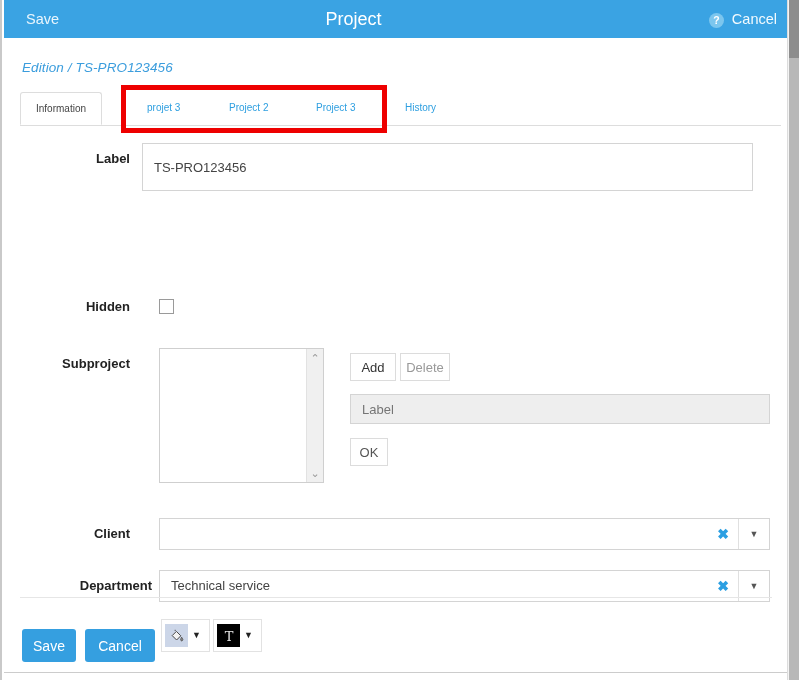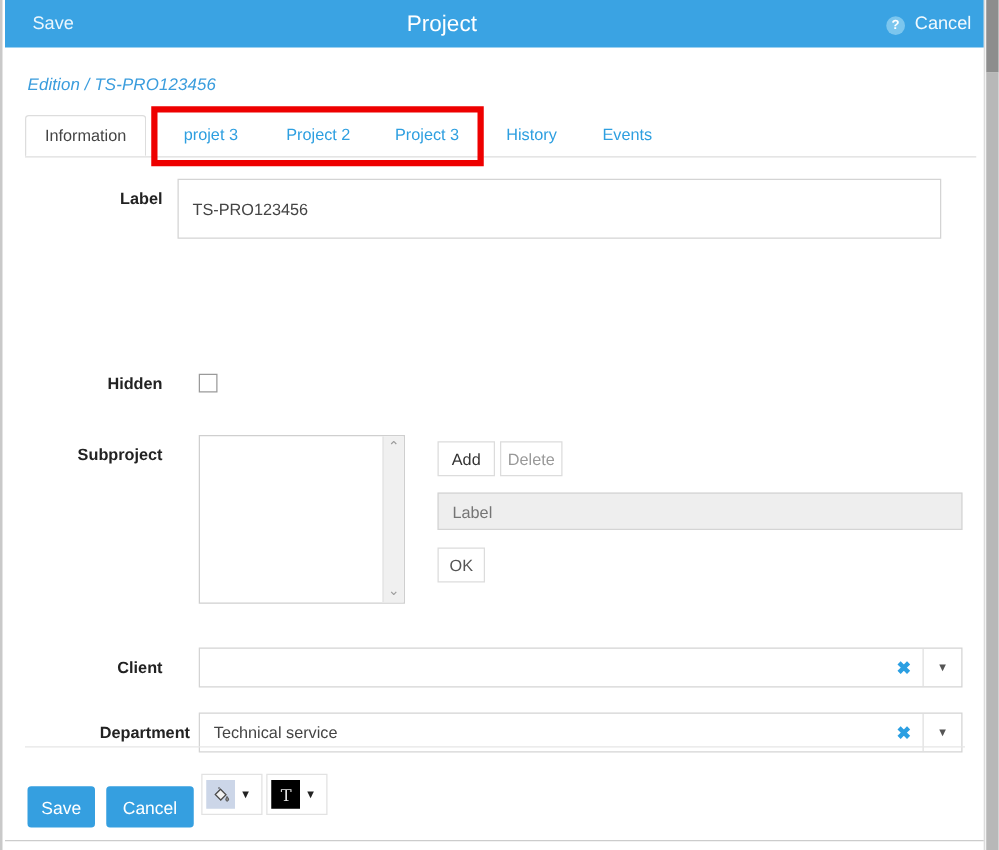--- a/index.html
+++ b/index.html
@@ -100,21 +100,21 @@
     width: 761px;
     height: 33px;
     border-bottom: 1px solid #dddddd;
   }
   .tab {
     position: absolute;
     top: 0;
     height: 32px;
     line-height: 32px;
     padding: 0 15px;
-    font-size: 13px;
+    font-size: 10px;
     color: #2e9fe0;
     white-space: nowrap;
     cursor: pointer;
     box-sizing: border-box;
   }
   .tab.active {
     color: #444444;
     background: #ffffff;
     border: 1px solid #dddddd;
     border-bottom: 1px solid #ffffff;
@@ -395,21 +395,20 @@
   </div>
 
   <div class="breadcrumb">Edition / TS-PRO123456</div>
 
   <div class="tabstrip">
     <div class="tab active" style="left:0px;">Information</div>
     <div class="tab" style="left:112px;">projet 3</div>
     <div class="tab" style="left:194px;">Project 2</div>
     <div class="tab" style="left:281px;">Project 3</div>
     <div class="tab" style="left:370px;">History</div>
-    <div class="tab" style="left:447px;">Events</div>
   </div>
 
   <div class="annotation-box"></div>
 
   <div class="form">
 
     <div class="row row-label">
       <div class="flabel">Label</div>
       <input id="label-input" class="txt" type="text" value="TS-PRO123456" style="">
     </div>

